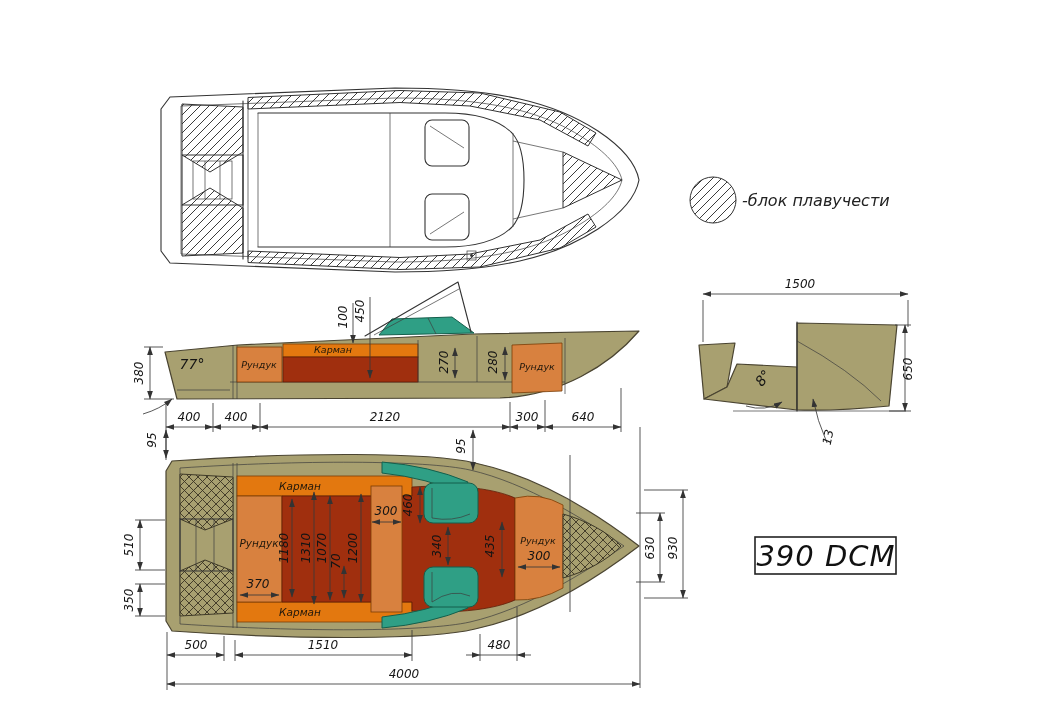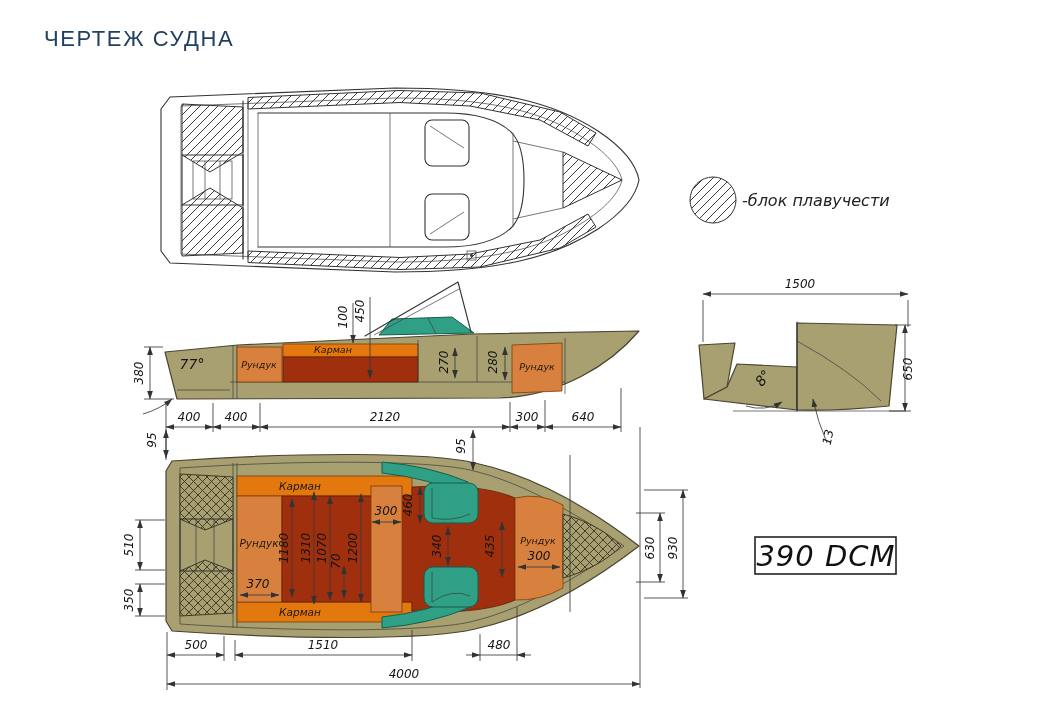--- a/index.html
+++ b/index.html
@@ -22,21 +22,20 @@
   .t-lbl{font:italic 10.5px "DejaVu Sans",sans-serif;fill:#20180c;text-anchor:middle;}
   .t-lbl-sm{font:italic 9.5px "DejaVu Sans",sans-serif;fill:#20180c;text-anchor:middle;}
   .t-angle{font:italic 14px "DejaVu Sans",sans-serif;fill:#141414;text-anchor:middle;}
   .t-legend{font:italic 16px "DejaVu Sans",sans-serif;fill:#222;}
   .t-plate{font:italic 29px "DejaVu Sans",sans-serif;fill:#111;text-anchor:middle;letter-spacing:1px;}
 </style>
 </head>
 <body>
 
 <div class="canvas">
-  <h1 class="page-title">ЧЕРТЕЖ СУДНА</h1>
 
   <svg width="1038" height="718" viewBox="0 0 1038 718">
     <defs>
       <pattern id="hA" width="9" height="9" patternUnits="userSpaceOnUse">
         <path d="M-1,10 L10,-1 M-2,2 L2,-2 M7,11 L11,7" stroke="#3c3c3c" stroke-width="1" fill="none"></path>
       </pattern>
       <pattern id="hX" width="9" height="9" patternUnits="userSpaceOnUse">
         <rect width="9" height="9" fill="#a8a070"></rect>
         <path d="M0,9 L9,0 M0,0 L9,9" stroke="#3a3322" stroke-width=".9" fill="none"></path>
       </pattern>

